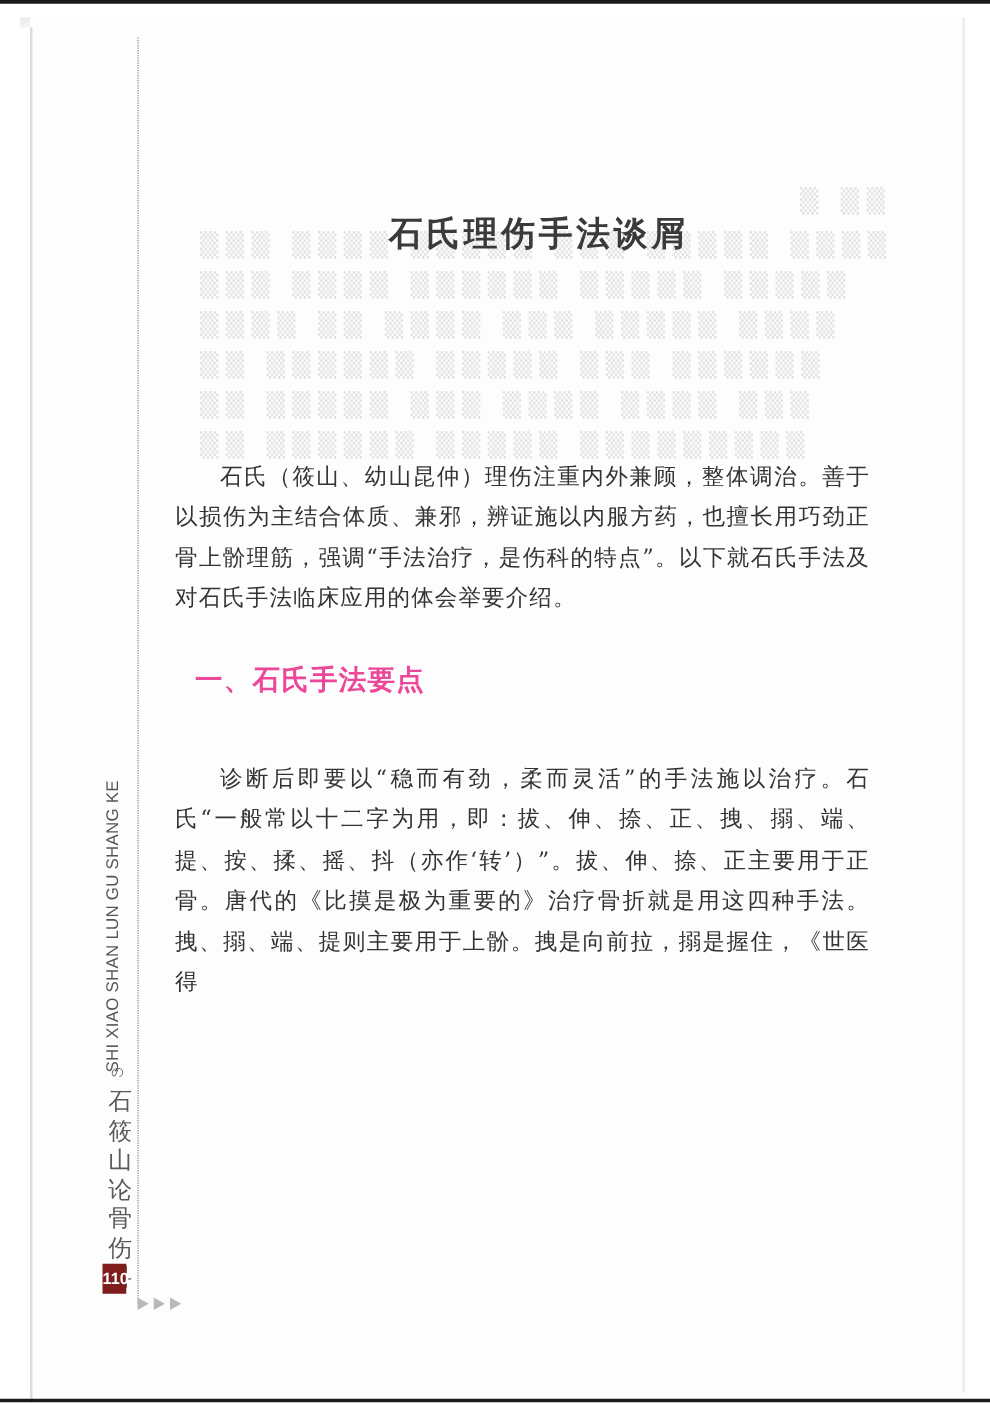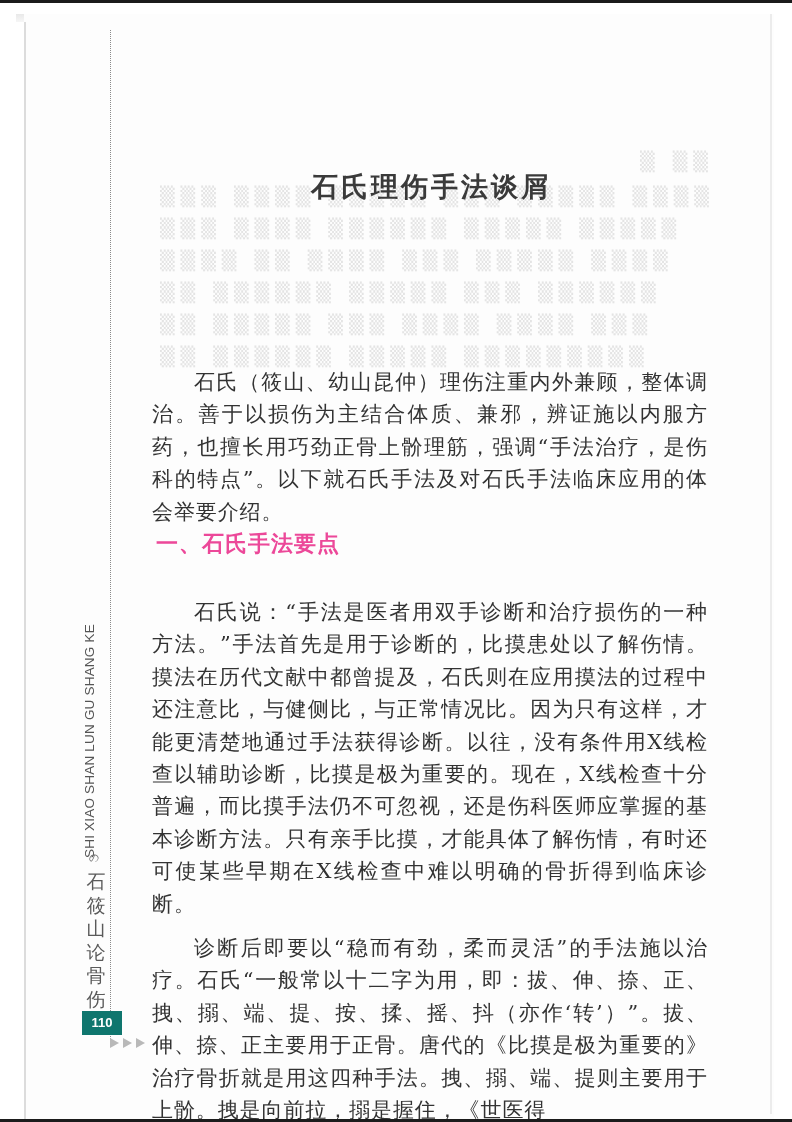--- a/index.html
+++ b/index.html
@@ -70,22 +70,22 @@
     word-break: break-all;
   }
   .side-cn-mark {
     position: absolute; left: 89px; top: 851px;
     width: 12px; height: 9px;
     font-family: "DejaVu Sans", sans-serif; font-size: 10px; color: #666;
   }
   .page-num {
     position: absolute;
     left: 82px; top: 1011px;
-    width: 40px; height: 24px;
-    background: #0f766e;
+    width: 19px; height: 24px;
+    background: #7f1d1d;
     color: #ffffff;
     font-family: "Liberation Sans", "DejaVu Sans", sans-serif;
     font-weight: bold;
     font-size: 13px;
     line-height: 24px;
     text-align: center;
   }
   .arrows {
     position: absolute; left: 110px; top: 1038px;
     display: flex; gap: 4px;
@@ -111,23 +111,23 @@
     left: 0; width: 862px;
     top: 151px;
     text-align: center;
     font-family: "DejaVu Sans", sans-serif;
     font-size: 27px;
     letter-spacing: 3px;
     color: #3a3a3a;
   }
   .text {
     position: absolute;
-    left: 152px;
+    left: 140px;
     width: 556px;
-    font-size: 21px;
+    font-size: 18px;
     line-height: 32.4px;
     text-align: justify;
     text-justify: inter-character;
     color: #333;
     letter-spacing: 0.9px;
   }
   .indent { text-indent: 2em; }
   .heading {
     position: absolute;
     left: 156px; top: 529px;
@@ -171,17 +171,16 @@
 
 <h1 class="title">石氏理伤手法谈屑</h1>
 
 <div class="text" style="top:366px;">
   <p class="para indent">石氏（筱山、幼山昆仲）理伤注重内外兼顾，整体调治。善于以损伤为主结合体质、兼邪，辨证施以内服方药，也擅长用巧劲正骨上骱理筋，强调“手法治疗，是伤科的特点”。以下就石氏手法及对石氏手法临床应用的体会举要介绍。</p>
 </div>
 
 <h2 class="heading" style="margin:0;">一、石氏手法要点</h2>
 
 <div class="text" style="top:596px;">
-  <p class="para indent">石氏说：“手法是医者用双手诊断和治疗损伤的一种方法。”手法首先是用于诊断的，比摸患处以了解伤情。摸法在历代文献中都曾提及，石氏则在应用摸法的过程中还注意比，与健侧比，与正常情况比。因为只有这样，才能更清楚地通过手法获得诊断。以往，没有条件用X线检查以辅助诊断，比摸是极为重要的。现在，X线检查十分普遍，而比摸手法仍不可忽视，还是伤科医师应掌握的基本诊断方法。只有亲手比摸，才能具体了解伤情，有时还可使某些早期在X线检查中难以明确的骨折得到临床诊断。</p>
   <p class="para indent" style="margin-top:12px;">诊断后即要以“稳而有劲，柔而灵活”的手法施以治疗。石氏“一般常以十二字为用，即：拔、伸、捺、正、拽、搦、端、提、按、揉、摇、抖（亦作‘转’）”。拔、伸、捺、正主要用于正骨。唐代的《比摸是极为重要的》治疗骨折就是用这四种手法。拽、搦、端、提则主要用于上骱。拽是向前拉，搦是握住，《世医得</p>
 </div>
 
 <div class="bottom-bar"></div>
 
 </body></html>

